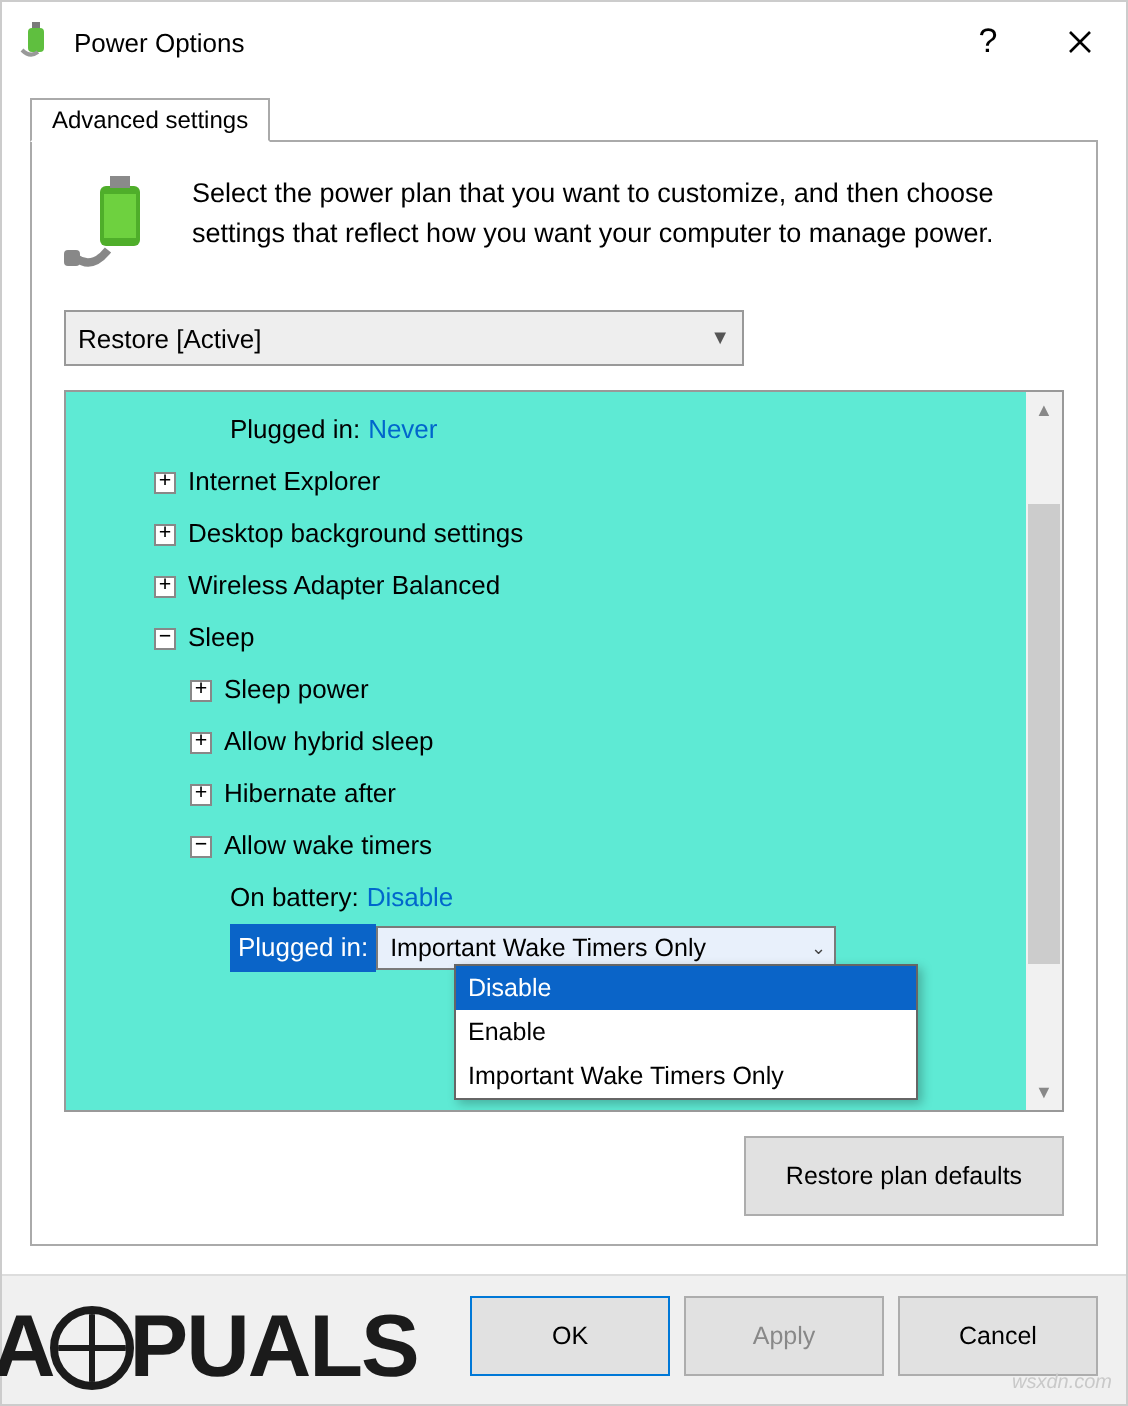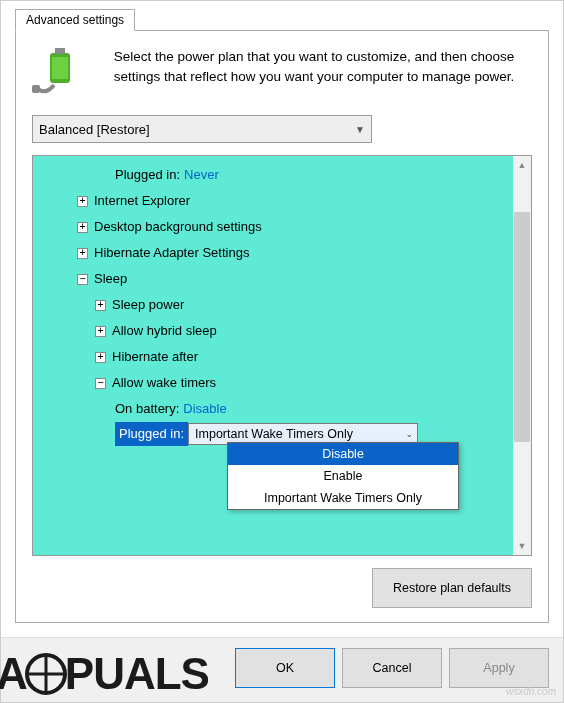--- a/index.html
+++ b/index.html
@@ -25,21 +25,21 @@
     height: 40px;
     display: flex;
     align-items: center;
     padding: 0 0 0 8px;
     background: #fff;
   }
   .titlebar .icon { width: 20px; height: 20px; margin-right: 8px; }
   .titlebar .title { flex: 1; font-size: 13px; }
   .titlebar .btn { width: 46px; height: 40px; display: flex; align-items: center; justify-content: center; color: #000; font-size: 14px; }
   .titlebar .btn.close svg { width: 12px; height: 12px; }
-  .client { padding: 6px 14px 14px 14px; flex: 1; display: flex; flex-direction: column; text-align: center; }
+  .client { padding: 6px 14px 14px 14px; flex: 1; display: flex; flex-direction: column; }
   .tabstrip { display: flex; align-items: flex-end; height: 24px; }
   .tab {
     border: 1px solid #aaa;
     border-bottom: 1px solid #fff;
     background: #fff;
     padding: 3px 10px;
     font-size: 12px;
     position: relative;
     z-index: 2;
     border-radius: 0;
@@ -194,20 +194,38 @@
     content: ""; position: absolute; background: #1b1b1b;
   }
   .logo-overlay .globe::before { left: 50%; top: 0; bottom: 0; width: 3px; transform: translateX(-50%); }
   .logo-overlay .globe::after { top: 50%; left: 0; right: 0; height: 3px; transform: translateY(-50%); }
 </style>
 </head>
 <body>
 
 <div class="window">
 
+  <div class="titlebar">
+    <span class="icon">
+      <svg viewBox="0 0 20 20">
+          <rect x="5" y="3" width="8" height="12" rx="2" fill="#5fbf3f"></rect>
+          <rect x="7" y="0" width="4" height="3" fill="#7a7a7a"></rect>
+          <path d="M2 14 Q6 18 10 15" stroke="#999" stroke-width="2" fill="none"></path>
+        </svg>
+    </span>
+    <span class="title">Power Options</span>
+    <div class="btn">
+        <span style="font-size:17px;">?</span>
+      </div>
+    <div class="btn close">
+      <svg viewBox="0 0 12 12">
+          <path d="M1 1 L11 11 M11 1 L1 11" stroke="#000" stroke-width="1.3"></path>
+        </svg>
+    </div>
+  </div>
 
   <div class="client">
     <div class="tabstrip">
       <div class="tab">Advanced settings</div>
     </div>
     <div class="frame">
 
       <div class="intro">
         <span class="intro-icon">
           <svg viewBox="0 0 50 50">
@@ -215,21 +233,21 @@
             <rect x="23" y="1" width="10" height="6" fill="#8a8a8a"></rect>
             <rect x="20" y="10" width="16" height="22" fill="#6ed13f"></rect>
             <path d="M6 42 Q 14 48 22 38" stroke="#888" stroke-width="4" fill="none"></path>
             <rect x="0" y="38" width="8" height="8" rx="2" fill="#888"></rect>
           </svg>
         </span>
         <div class="intro-text">Select the power plan that you want to customize, and then choose settings that reflect how you want your computer to manage power.</div>
       </div>
 
       <div class="plan-select">
-        <span>Balanced [Restore]</span>
+        <span>Restore [Active]</span>
         <span class="chev">▼</span>
       </div>
 
       <div class="treebox">
         <div class="treescroll">
 
           <div class="row indent3">
             <span class="label">Plugged in:</span>
             <span class="value-link">Never</span>
           </div>
@@ -237,21 +255,21 @@
           <div class="row indent1">
             <span class="pm">+</span>
             <span class="label">Internet Explorer</span>
           </div>
           <div class="row indent1">
             <span class="pm">+</span>
             <span class="label">Desktop background settings</span>
           </div>
           <div class="row indent1">
             <span class="pm">+</span>
-            <span class="label">Hibernate Adapter Settings</span>
+            <span class="label">Wireless Adapter Balanced</span>
           </div>
           <div class="row indent1">
             <span class="pm">−</span>
             <span class="label">Sleep</span>
           </div>
 
           <div class="row indent2">
             <span class="pm">+</span>
             <span class="label">Sleep power</span>
           </div>
@@ -302,22 +320,22 @@
 
       <div class="restore-row">
         <div class="btn-std" style="min-width:160px;">Restore plan defaults</div>
       </div>
 
     </div>
   </div>
 
   <div class="dlg-buttons">
     <div class="btn-std default">OK</div>
+    <div class="btn-std disabled">Apply</div>
     <div class="btn-std">Cancel</div>
-    <div class="btn-std disabled">Apply</div>
   </div>
 
 </div>
 
 <div class="logo-overlay">
   <span>A</span>
   <span class="globe"></span>
   <span>PUALS</span>
 </div>
 <div class="watermark">wsxdn.com</div>

